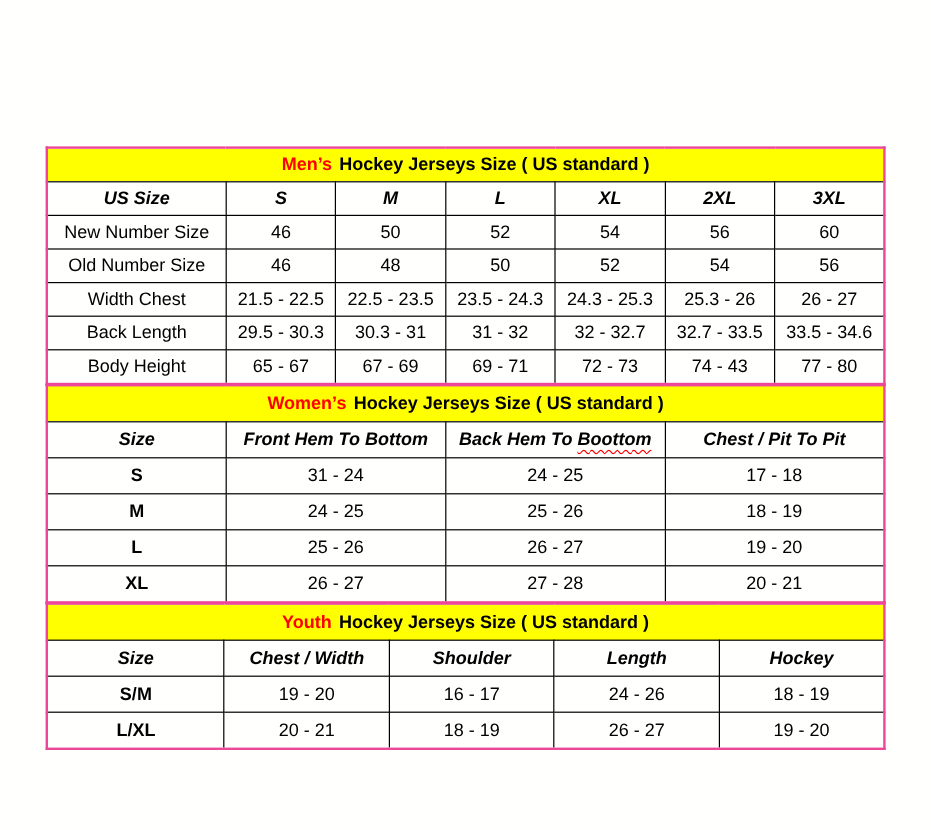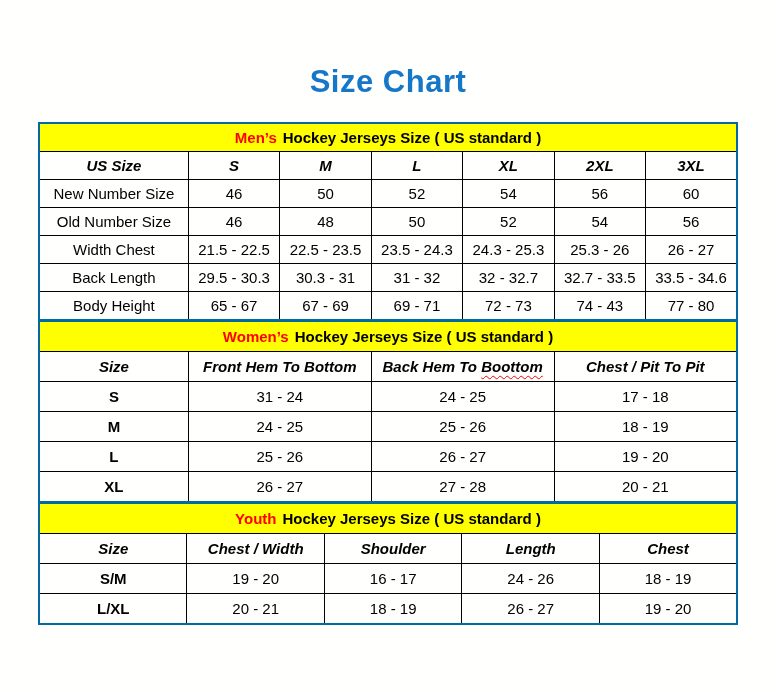--- a/index.html
+++ b/index.html
@@ -24,21 +24,21 @@
   .tables {
     position: absolute;
     top: 122px;
     left: 38px;
     width: 700px;
   }
   table.size-table {
     border-collapse: collapse;
     width: 100%;
     table-layout: fixed;
-    border: 2px solid #0369a1;
+    border: 2px solid #ec4899;
   }
   table.size-table + table.size-table { margin-top: -1px; }
   table.size-table td {
     border: 1.5px solid #000;
     text-align: center;
     vertical-align: middle;
     font-size: 15px;
     padding: 0 2px;
     white-space: nowrap;
     overflow: hidden;
@@ -63,21 +63,20 @@
     text-decoration-color: var(--accent-red, #FF0000);
     text-decoration-thickness: 1px;
     text-underline-offset: 3px;
   }
 </style>
 </head>
 <body>
 
 <div class="page">
 
-  <div class="title">Size Chart</div>
 
   <div class="tables">
 
     <table class="size-table mens">
       <colgroup>
         <col style="width:21.4%">
         <col style="width:13.1%">
           <col style="width:13.1%">
           <col style="width:13.1%">
         <col style="width:13.1%">
@@ -205,21 +204,21 @@
         <tr>
           <td colspan="5" class="band">
             <span class="accent">Youth</span><span class="rest">Hockey Jerseys Size ( US standard )</span>
           </td>
         </tr>
         <tr>
           <td class="col-head">Size</td>
           <td class="col-head">Chest / Width</td>
           <td class="col-head">Shoulder</td>
           <td class="col-head">Length</td>
-          <td class="col-head">Chest</td>
+          <td class="col-head">Hockey</td>
         </tr>
       <tr>
             <td class="row-label">S/M</td>
             <td>19 - 20</td>
             <td>16 - 17</td>
             <td>24 - 26</td>
             <td>18 - 19</td>
           </tr>
           <tr>
             <td class="row-label">L/XL</td>

